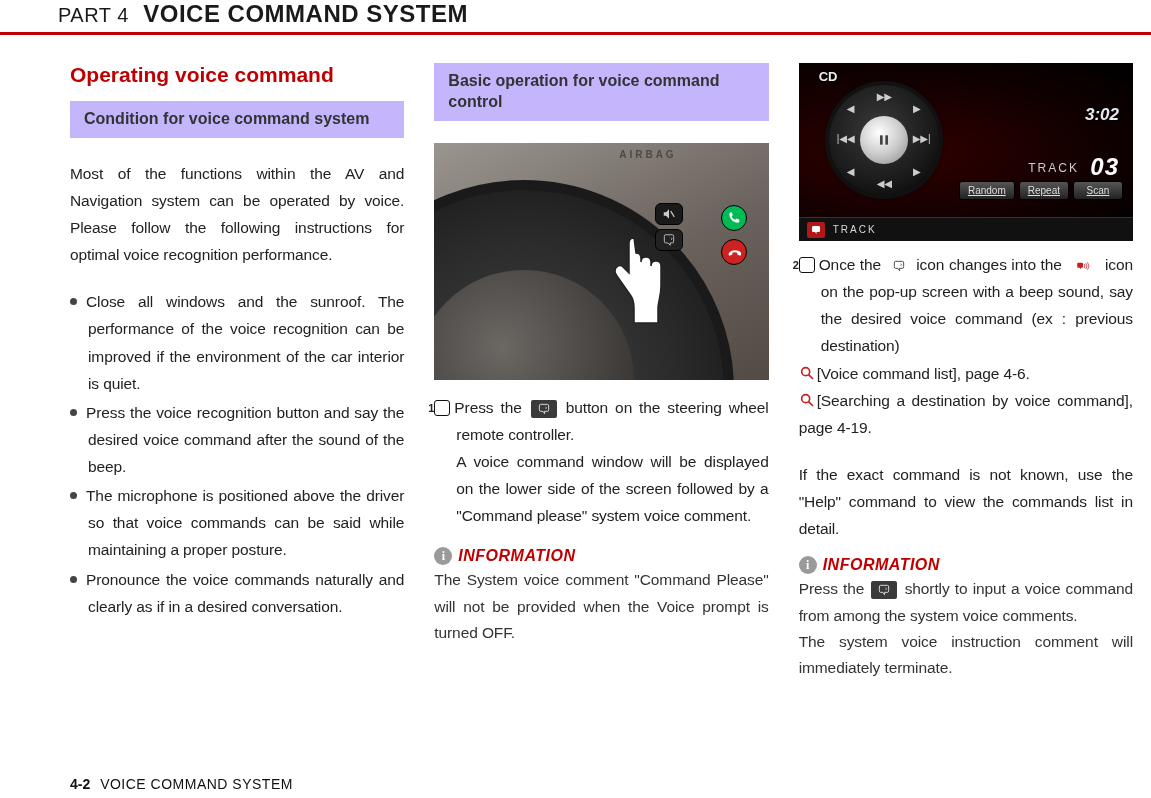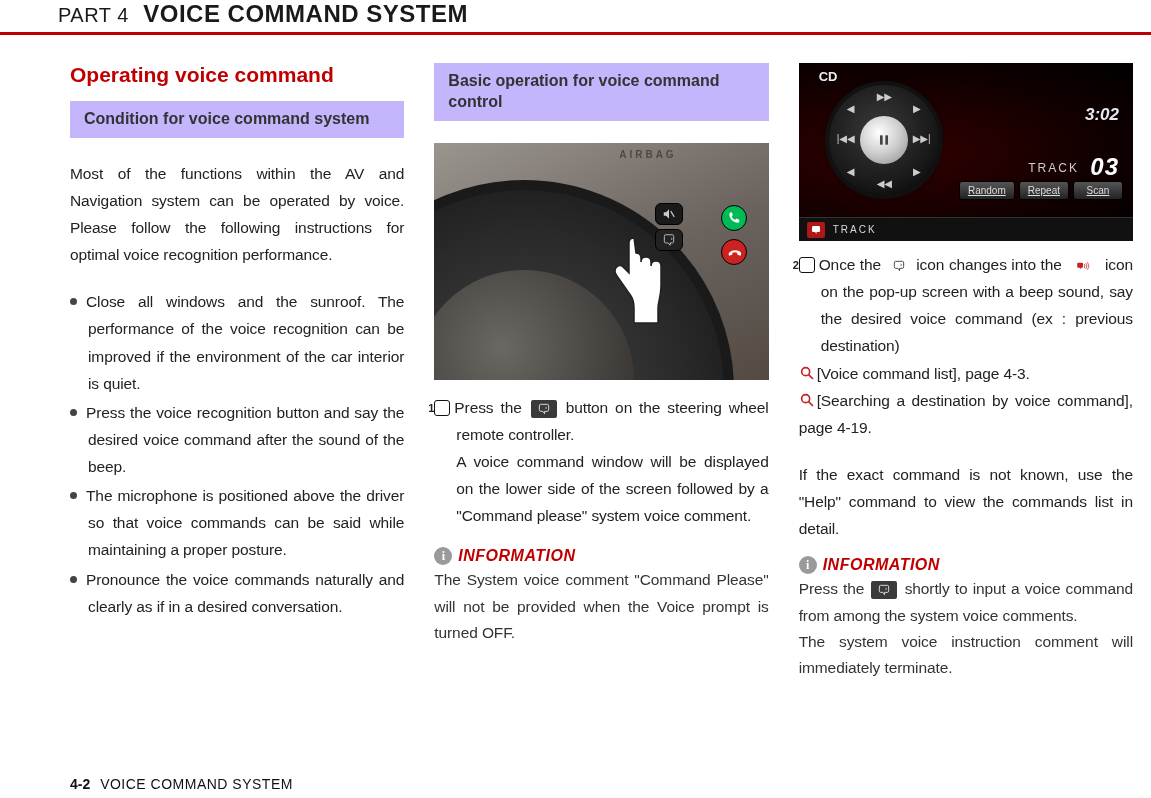--- a/index.html
+++ b/index.html
@@ -519,21 +519,21 @@
       </span>
       <span>icon on the pop-up screen with a beep sound, say the desired voice command (ex : previous destination)</span>
     </p>
 
     <p class="ref-line">
       <span class="mag-icon">
         <svg viewBox="0 0 24 24">
             <circle cx="10" cy="10" r="6" fill="none" stroke="#c62020" stroke-width="2.5"></circle>
             <line x1="14" y1="14" x2="21" y2="21" stroke="#c62020" stroke-width="2.5"></line>
           </svg>
-      </span><span>[Voice command list], page 4-3.</span>
+      </span><span>[Voice command list], page 4-6.</span>
     </p>
     <p class="ref-line" style="text-align:justify; margin-bottom:20px;">
       <span class="mag-icon">
         <svg viewBox="0 0 24 24">
             <circle cx="10" cy="10" r="6" fill="none" stroke="#c62020" stroke-width="2.5"></circle>
             <line x1="14" y1="14" x2="21" y2="21" stroke="#c62020" stroke-width="2.5"></line>
           </svg>
       </span><span>[Searching a destination by voice command], page 4-19.</span>
     </p>
 

